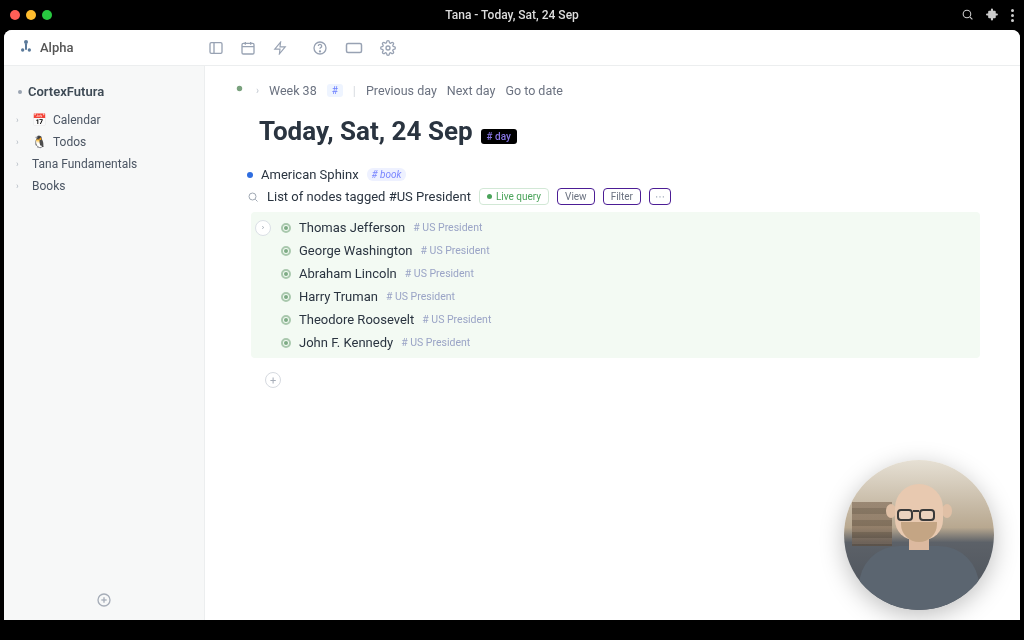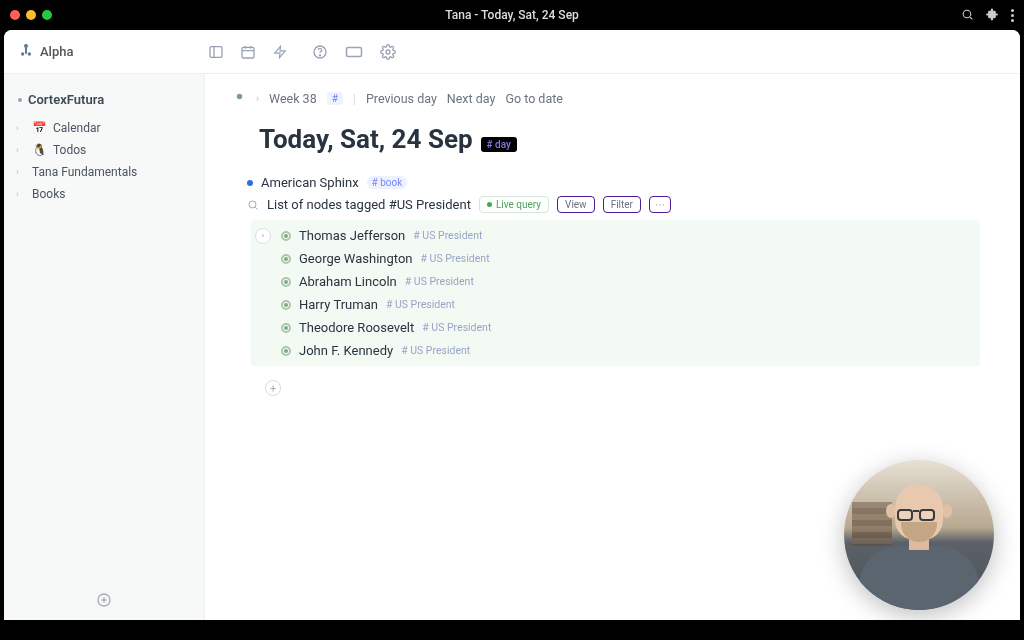--- a/index.html
+++ b/index.html
@@ -14,21 +14,21 @@
   .tl-yellow { background: #febc2e; }
   .tl-green { background: #28c840; }
   .window-title { position: absolute; left: 50%; transform: translateX(-50%); color: #ddd; font-size: 12px; font-weight: 500; }
   .black-right { position: absolute; right: 10px; display: flex; gap: 12px; align-items: center; color: #ccc; }
   .black-right svg { width: 13px; height: 13px; }
   .dots-icon { display:flex; flex-direction:column; gap:2px; }
   .dots-icon span { width:3px; height:3px; border-radius:50%; background:#ccc; }
 
   .app-window { flex: 1; background: #f7f8f8; display: flex; flex-direction: column; border-radius: 8px 8px 0 0; margin: 0 4px 20px 4px; overflow: hidden; box-shadow: 0 2px 20px rgba(0,0,0,0.4); }
 
-  .titlebar { height: 44px; background: #fff; border-bottom: 1px solid #eceeef; display: flex; align-items: center; padding: 0 14px; gap: 4px; }
+  .titlebar { height: 36px; background: #fff; border-bottom: 1px solid #eceeef; display: flex; align-items: center; padding: 0 14px; gap: 4px; }
   .logo-area { display: flex; align-items: center; gap: 6px; width: 180px; }
   .logo-icon { color: #5b7a9a; }
   .logo-text { font-weight: 500; color: #555; font-size: 13px; }
   .tb-icon { width: 28px; height: 28px; border-radius: 6px; display: flex; align-items: center; justify-content: center; color: #98a2b3; }
   .search-box { flex: 1; height: 30px; background: #f1f3f5; border: 1px solid #e5e8eb; border-radius: 6px; display: flex; align-items: center; padding: 0 10px; gap: 8px; color: #98a2b3; font-size: 13px; }
   .search-box svg { width: 14px; height: 14px; }
   .tb-right { display: flex; gap: 6px; margin-left: 8px; }
 
   .body { flex: 1; display: flex; overflow: hidden; }
   .sidebar { width: 200px; background: #f7f8f8; padding: 14px 10px; position: relative; }
@@ -47,21 +47,21 @@
   .bc-sep { color: #d6dae0; }
   .bc-link { color: #6b7280; cursor: pointer; }
   .page-title-row { display: flex; align-items: baseline; gap: 8px; margin: 6px 0 18px 30px; }
   .page-title { font-size: 26px; font-weight: 700; color: #2a3440; }
   .day-tag { background: #000000; color: #8876e6; font-size: 10px; padding: 2px 6px; border-radius: 3px; font-weight: 500; }
 
   .content { margin-left: 18px; }
   .row { display: flex; align-items: center; gap: 8px; padding: 3px 0; font-size: 13px; color: #2a3440; }
   .bullet { width: 6px; height: 6px; border-radius: 50%; background: #2f6de0; flex-shrink: 0; }
   .search-glyph { color: #a0a8b3; width: 12px; height: 12px; }
-  .book-tag { background: #eef1ff; color: #7986ff; font-size: 10px; padding: 1px 5px; border-radius: 6px; }
+  .book-tag { background: #eef1ff; color: #7986ff; font-size: 10px; padding: 1px 5px; border-radius: 6px; font-style: italic; }
   .pill { font-size: 10px; padding: 2px 7px; border-radius: 4px; border: 1px solid #4c1d95; color: #6b7280; background: #fff; display:inline-flex; align-items:center; gap:4px;}
   .pill-live { border-color: #d2e8d6; color: #4aa35a; }
   .pill-live::before { content:""; width:5px; height:5px; border-radius:50%; background:#4aa35a; }
   .pill-more { padding: 2px 5px; color:#98a2b3; }
 
   .query-results { background: #f3faf3; border-radius: 4px; padding: 4px 0 4px 0; margin-top: 4px; margin-left: 4px; }
   .qrow { display: flex; align-items: center; gap: 8px; padding: 4px 10px 4px 30px; font-size: 13px; color: #2a3440; position: relative; }
   .qrow .expand { position:absolute; left:4px; width:16px; height:16px; border:1px solid #dbe0e6; border-radius:50%; display:flex; align-items:center; justify-content:center; font-size:8px; color:#8893a0; background:#fff;}
   .node-bullet { width: 10px; height: 10px; border: 2px solid #a9c8ad; border-radius: 50%; flex-shrink: 0; position: relative; }
   .node-bullet::after { content:""; position:absolute; left:50%; top:50%; transform:translate(-50%,-50%); width:4px; height:4px; border-radius:50%; background:#7eab85; }

